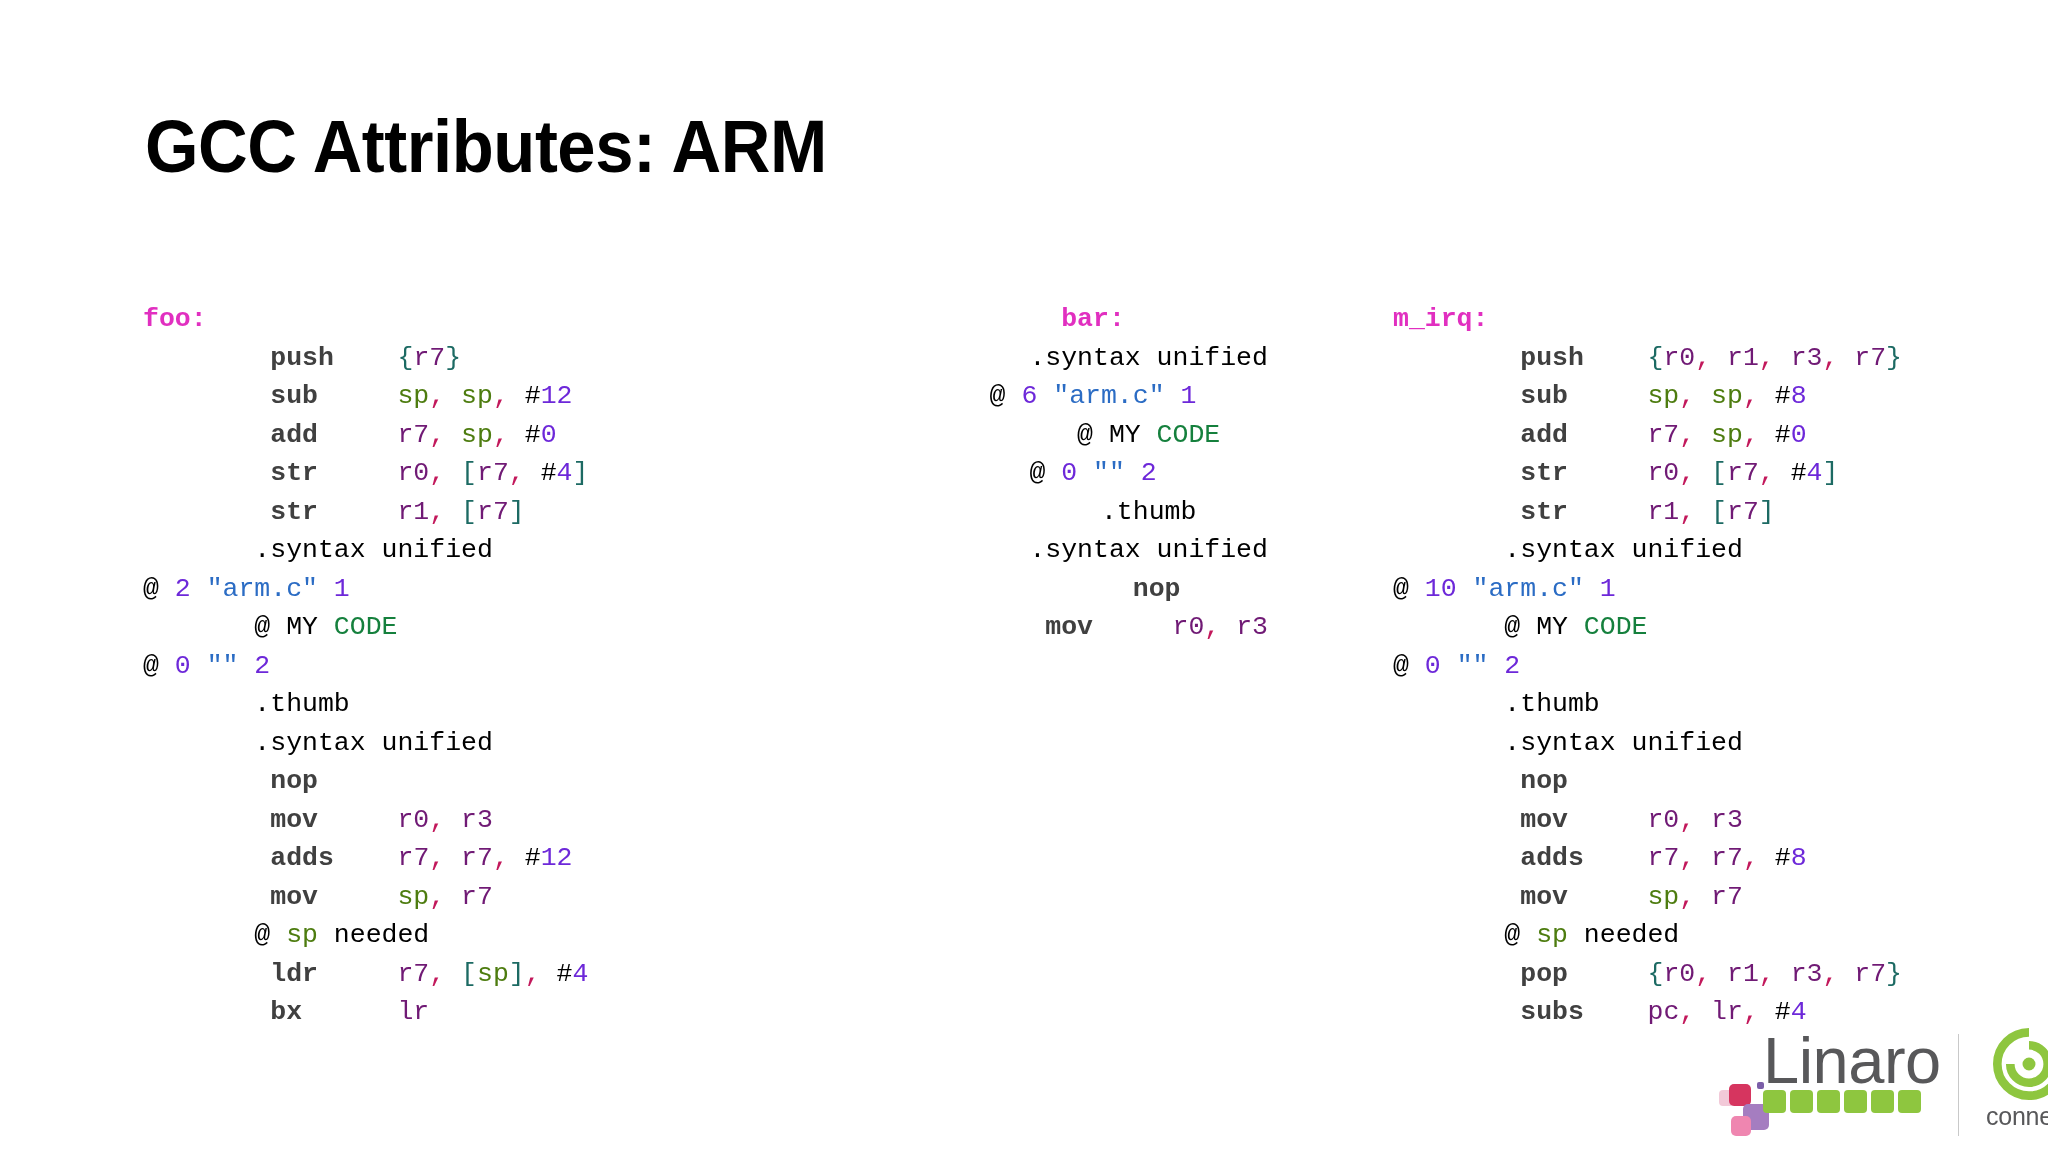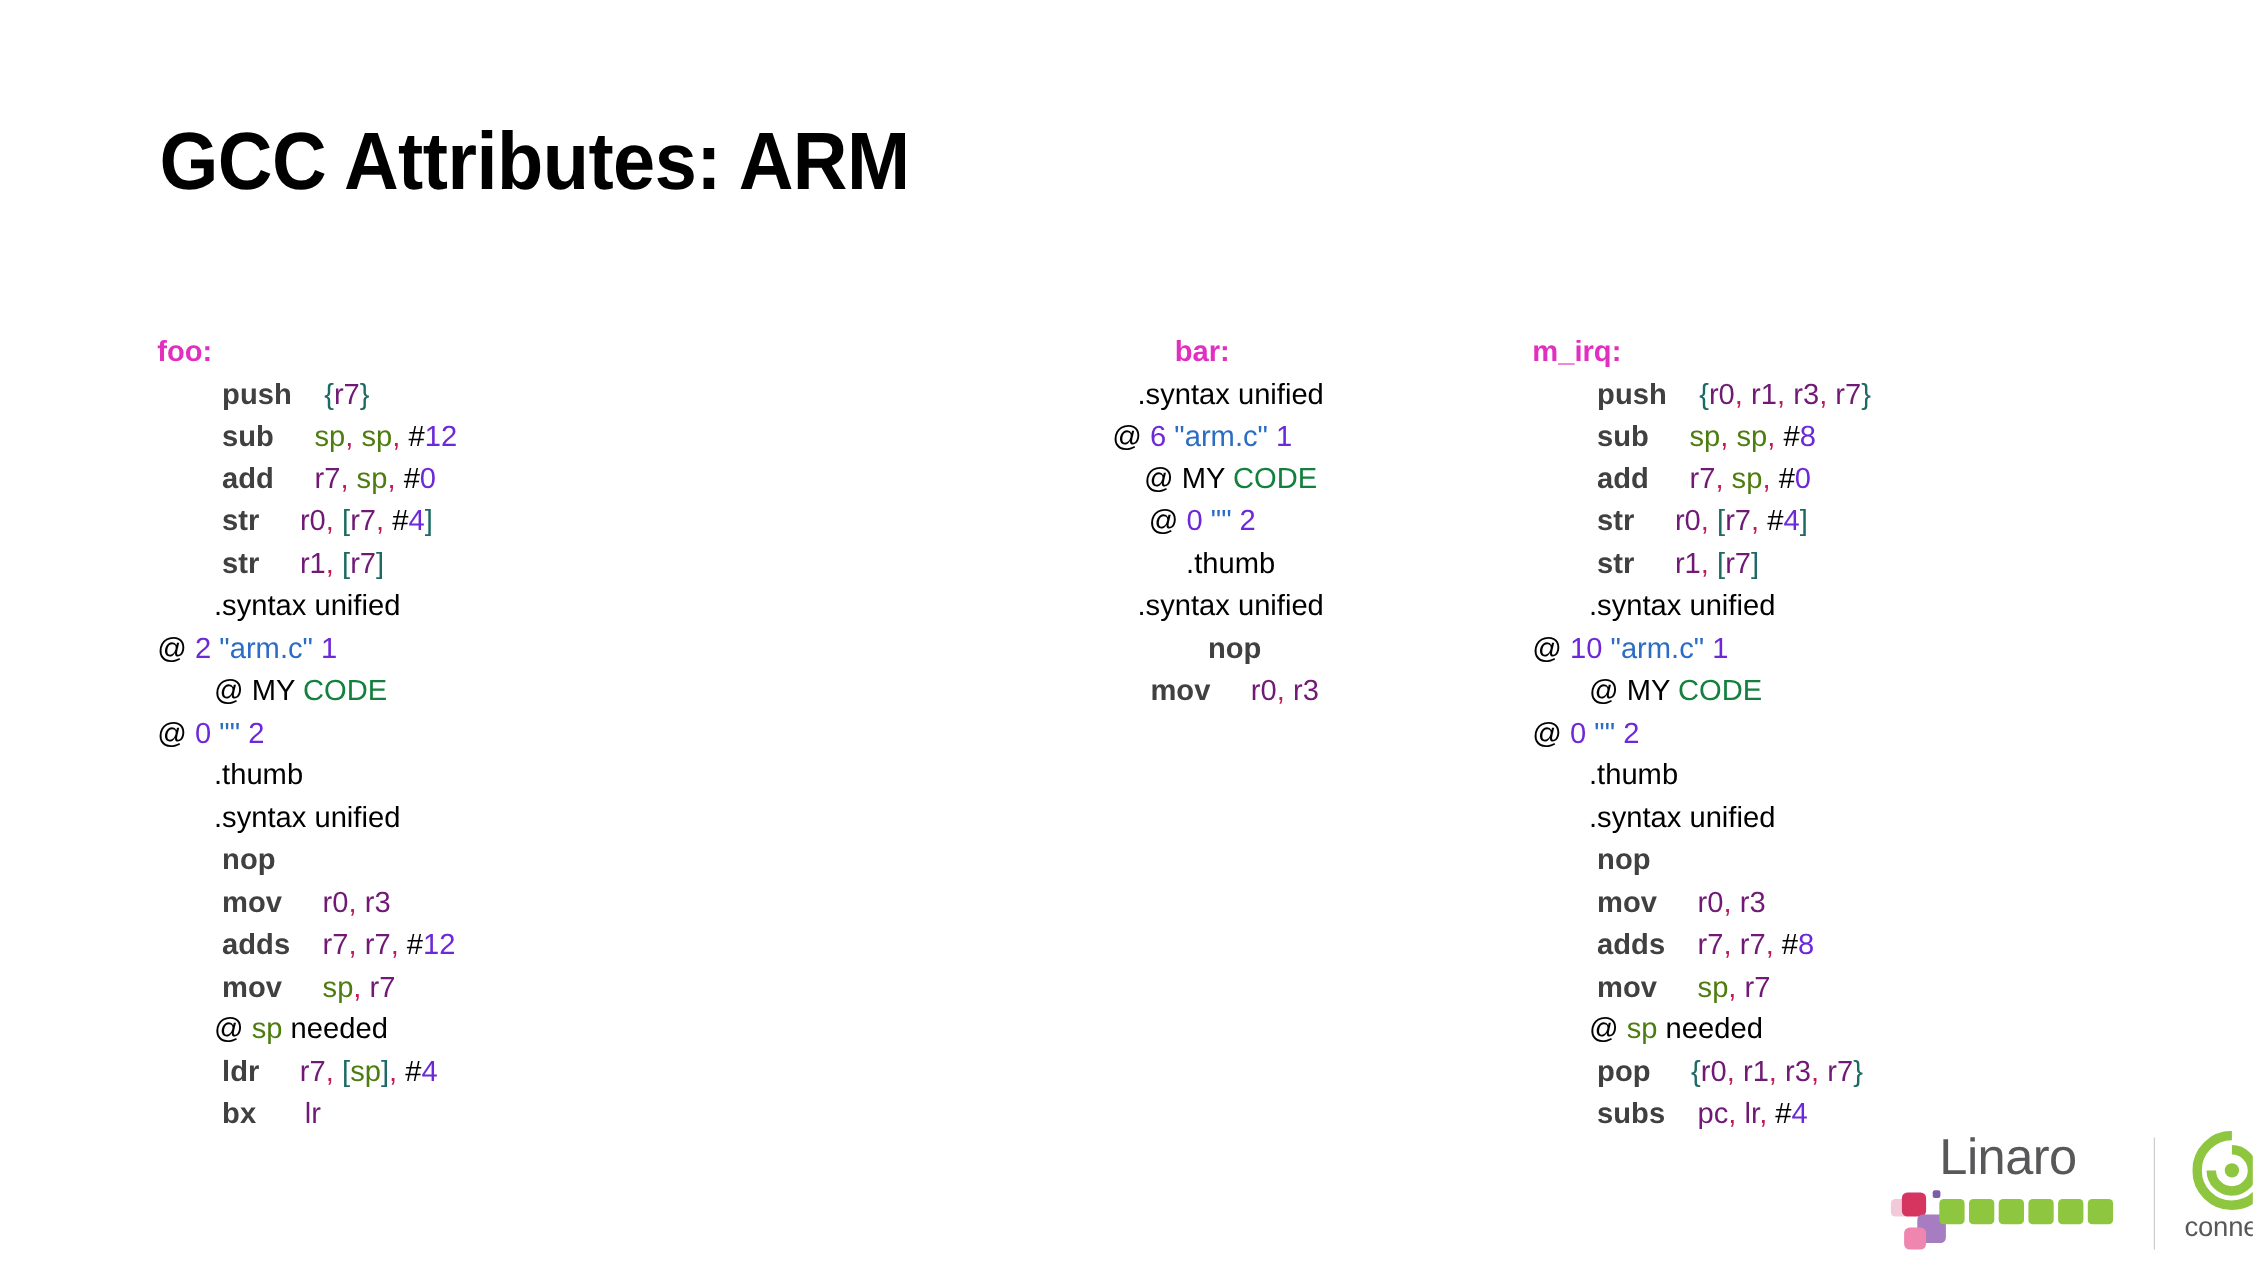--- a/index.html
+++ b/index.html
@@ -43,21 +43,21 @@
   .code-area {
     position: absolute;
     left: 0;
     top: 300px;
     width: 2048px;
     height: 760px;
   }
   .code-col {
     position: absolute;
     top: 0;
-    font-family: Liberation Sans, sans-serif;
+    font-family: Liberation Mono, monospace;
     font-size: 26.5px;
     line-height: 38.5px;
     white-space: pre;
   }
   .code-col.col-0 { left: 118px; width: 600px; }
   .code-col.col-1 { left: 768px; width: 600px; text-align: center; }
   .code-col.col-2 { left: 1368px; width: 640px; }
 
   .code-line {
     white-space: pre;
@@ -91,21 +91,21 @@
     left: 0;
     top: 0;
     width: 210px;
     height: 110px;
   }
   .linaro-word {
     position: absolute;
     left: 48px;
     top: 0px;
     font-family: "Liberation Sans", sans-serif;
-    font-size: 46px;
+    font-size: 65px;
     font-weight: normal;
     color: #58585a;
     letter-spacing: -0.5px;
     line-height: 1;
   }
   .sq {
     position: absolute;
     border-radius: 4px;
   }
   .sq-green  { background: #8ec63f; width: 23px; height: 23px; }

